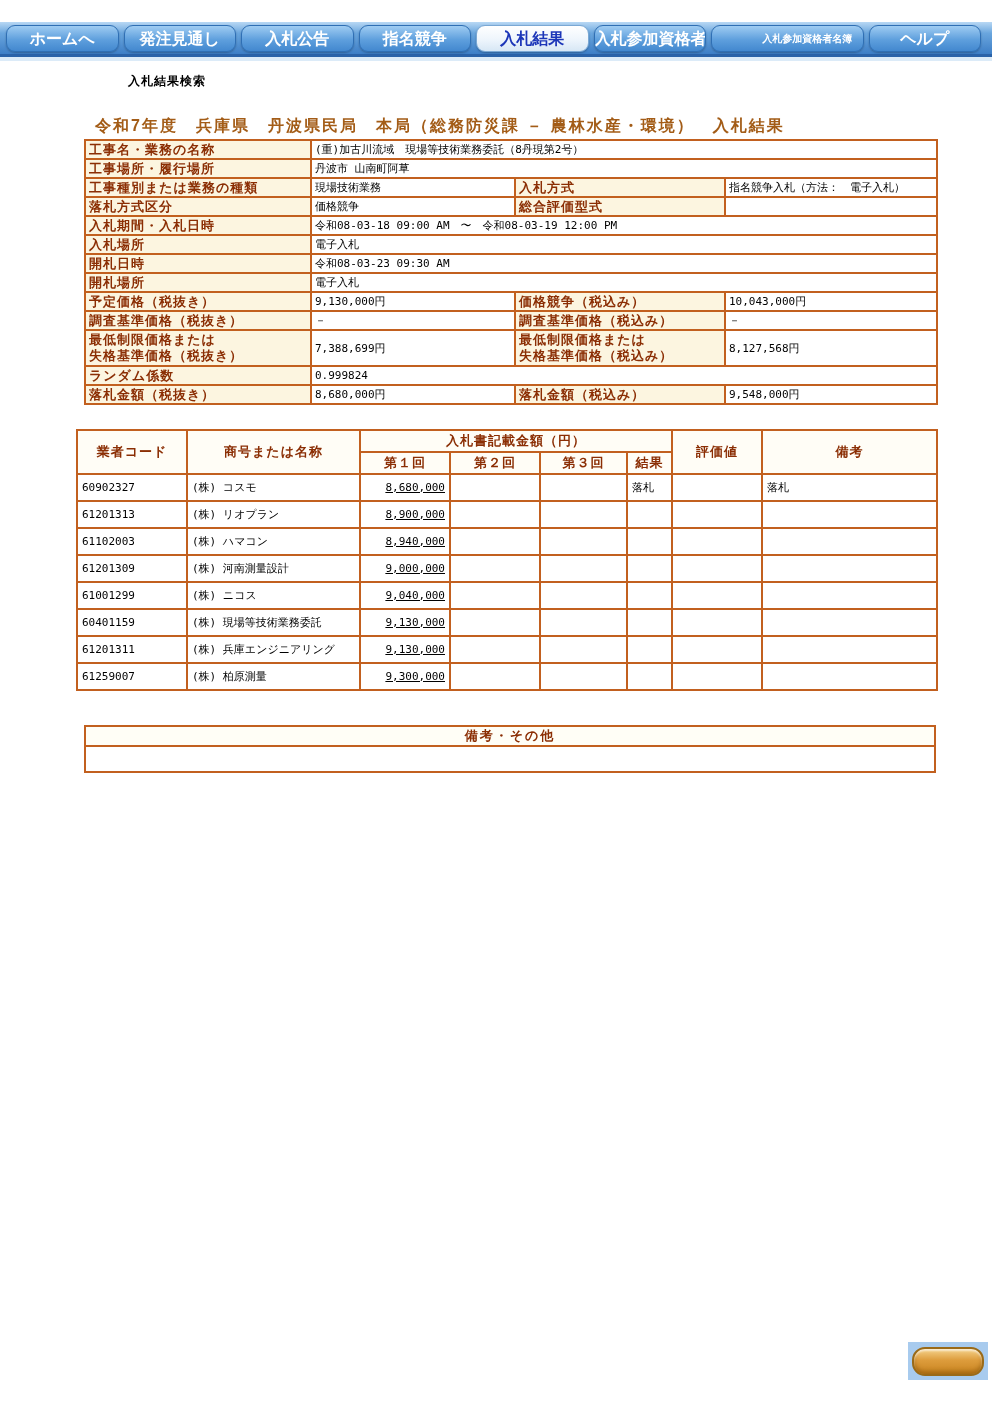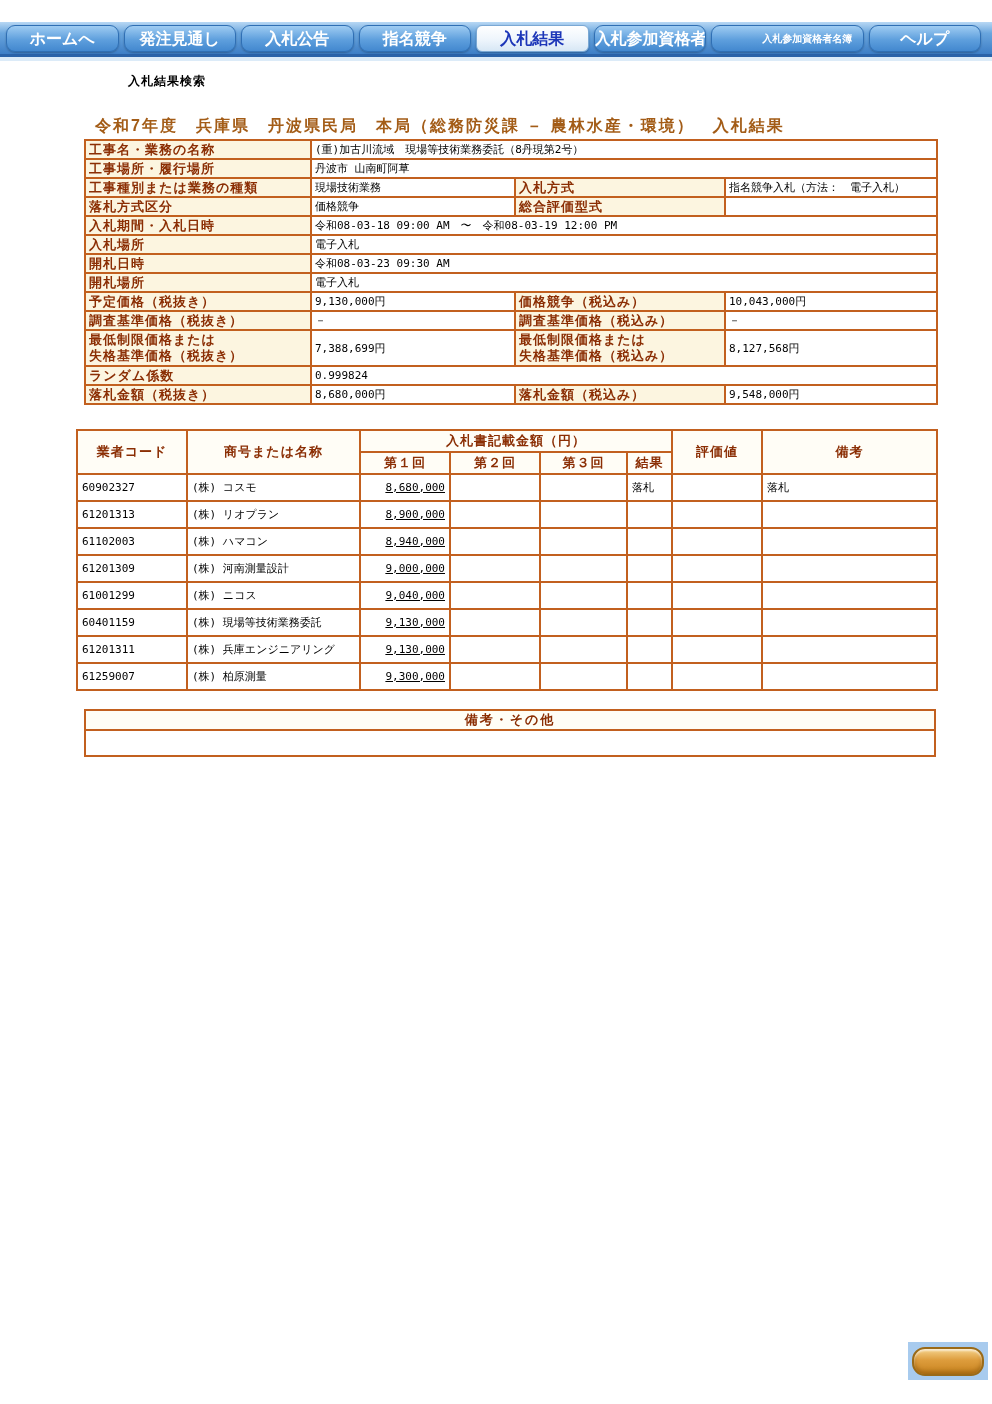--- a/index.html
+++ b/index.html
@@ -19,21 +19,21 @@
   .tab{
     flex:1;height:25px;line-height:25px;text-align:center;
     background:linear-gradient(#9fccf2 0%,#5e9fdd 55%,#4388cf 100%);
     border:1px solid #2f6fb4;border-radius:9px;
     color:#ffffff;font-weight:bold;font-size:16px;
     box-shadow:0 1px 2px rgba(0,0,0,.25);
     cursor:pointer;white-space:nowrap;overflow:hidden;
   }
   .tab.active{
     background:linear-gradient(#ffffff 0%,#eef5fc 55%,#d7e7f5 100%);
-    color:#1c36b8;border-color:#7aa8d4;border-radius:6px;
+    color:#1c36b8;border-color:#7aa8d4;
   }
   .tab.small{font-size:10px;padding-left:40px;}
   
   .search-label{
     margin:12px 0 0 128px;font-size:12px;font-weight:bold;color:#000;
     letter-spacing:1px;
   }
   .page-title{
     margin:26px 0 2px 95px;font-size:16px;font-weight:bold;color:#a35c17;
     letter-spacing:2px;
@@ -52,21 +52,21 @@
   .bt th{
     border:2px solid #c2601f;background:#fffdf6;color:#8b2e04;
     font-weight:bold;font-size:13px;letter-spacing:1px;padding:1px 2px;
   }
   .bt td{
     border:2px solid #c2601f;font-size:11px;color:#000;height:25px;
     padding:0 4px;font-family:"DejaVu Sans Mono","Liberation Sans",sans-serif;overflow:hidden;
   }
   .bt .amt{text-align:right;text-decoration:underline;}
   
-  .rt{margin:18px 0 0 84px;width:852px;table-layout:fixed;}
+  .rt{margin:34px 0 0 84px;width:852px;table-layout:fixed;}
   .rt th{
     border:2px solid #c2601f;background:#fffef6;color:#8b2e04;
     font-weight:bold;font-size:13px;letter-spacing:2px;height:17px;padding:0;
   }
   .rt td{border:2px solid #c2601f;height:22px;}
   
   .btn-zone{
     position:absolute;right:4px;top:1342px;width:80px;height:38px;
     background:#a8cbee;display:flex;align-items:center;justify-content:center;
   }

